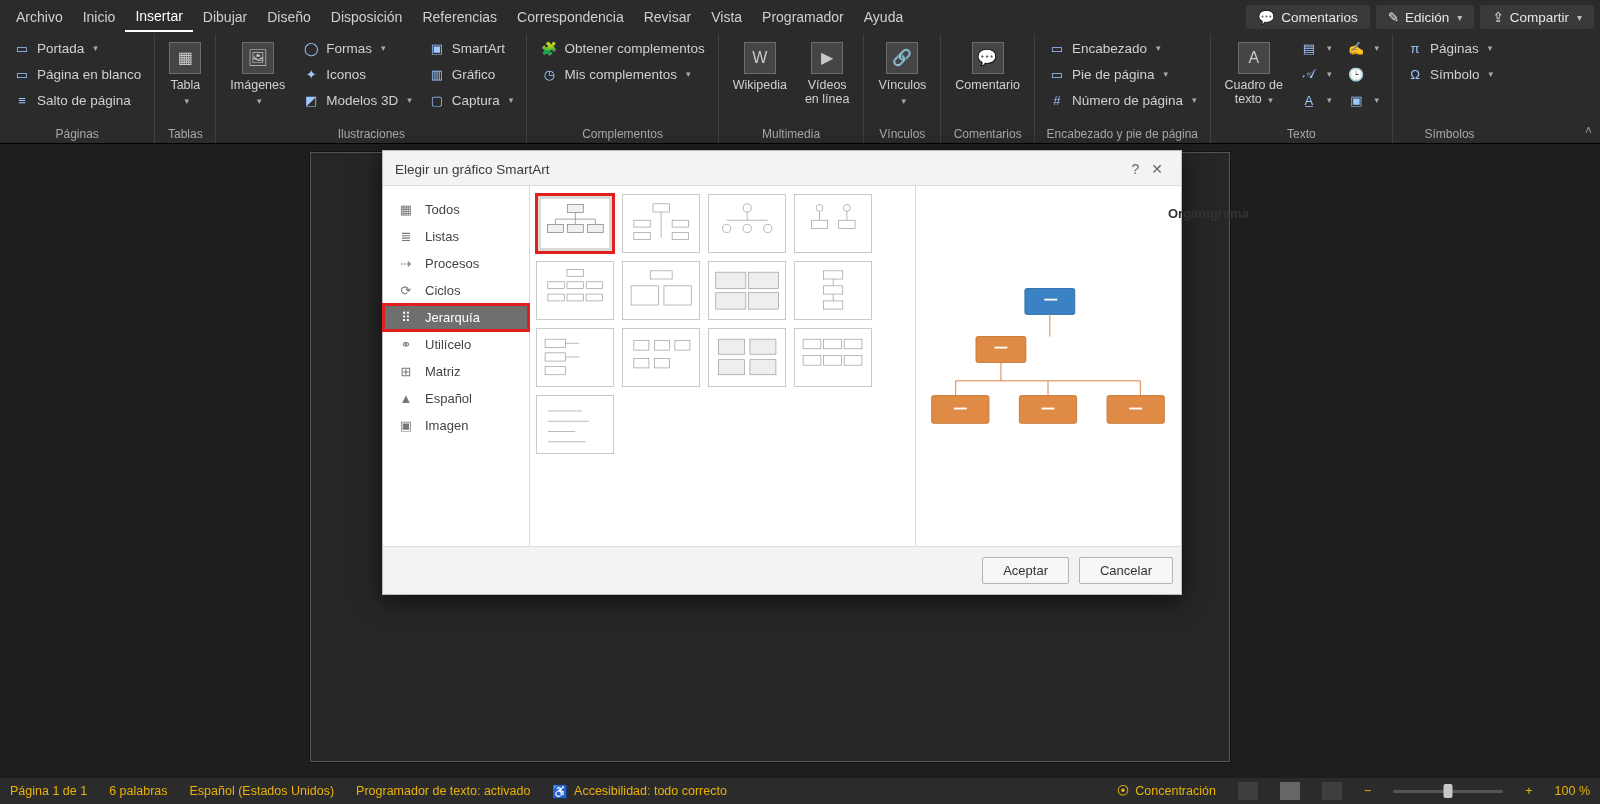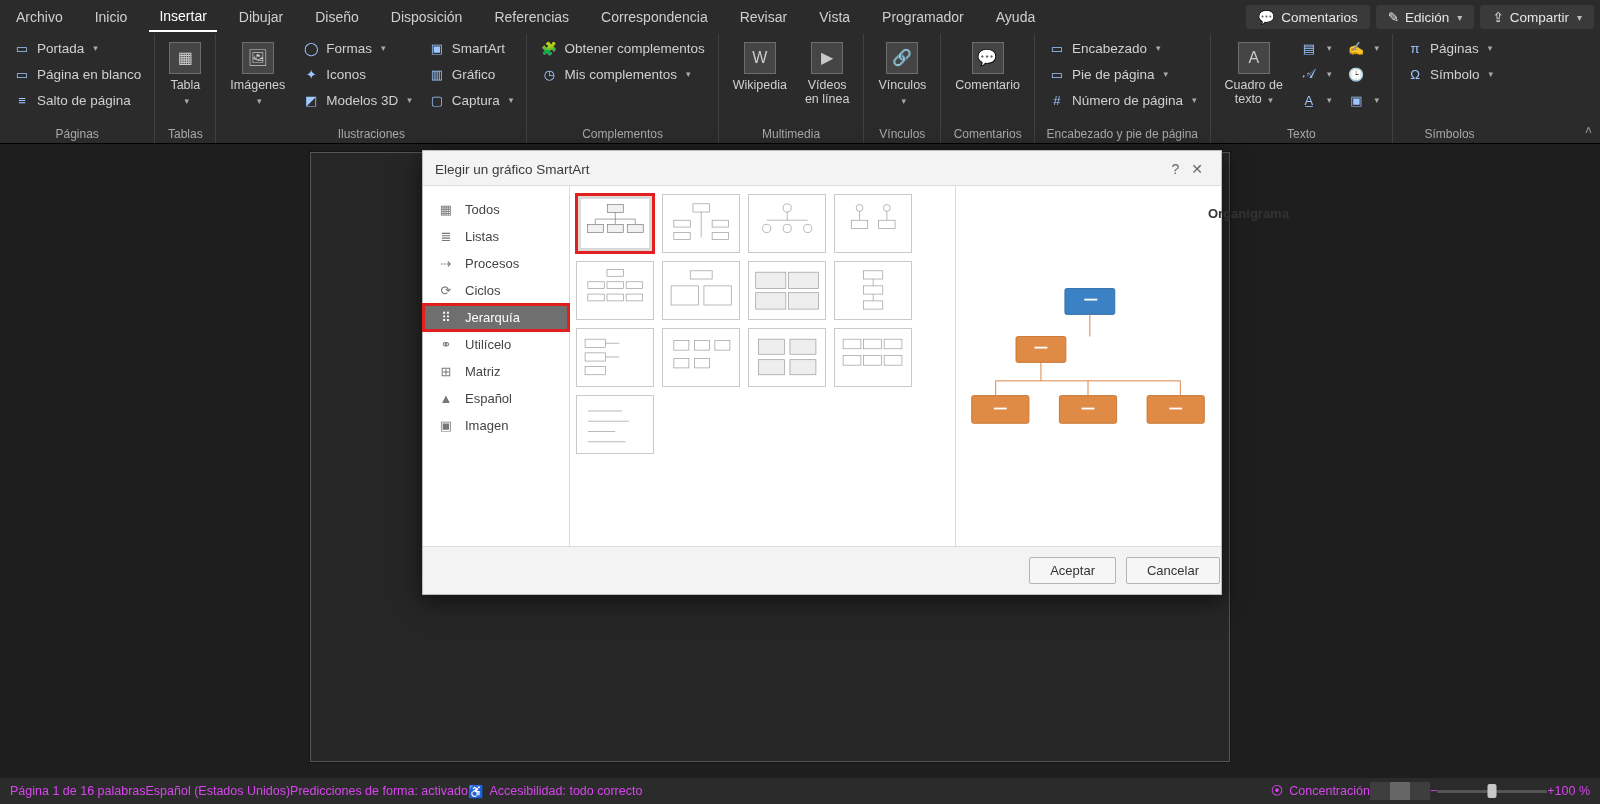--- a/index.html
+++ b/index.html
@@ -13,21 +13,20 @@
     overflow: hidden;
     position: relative;
   }
   
   .tabs {
     display: flex;
     align-items: center;
     height: 34px;
     background: #2b2b2b;
     padding: 0 6px;
-    gap: 12px;
   }
   .tab {
     padding: 6px 10px;
     color: #cfcfcf;
     cursor: default;
     font-size: 14px;
   }
   .tab.active { color: #fff; border-bottom: 2px solid #fff; }
   .tabs .spacer { flex: 1; }
   .right-actions { display: flex; gap: 0; align-items: center; }
@@ -122,21 +121,20 @@
     position: absolute;
     left: 382px;
     top: 150px;
     width: 800px;
     height: 445px;
     background: #f3f3f3;
     border: 1px solid #bababa;
     box-shadow: 0 6px 22px rgba(0,0,0,.6);
     display: flex;
     flex-direction: column;
-    margin-left: 40px;
   }
   .dlg-title {
     display: flex;
     align-items: center;
     padding: 8px 12px 6px 12px;
     color: #3a3a3a;
     font-size: 13.5px;
   }
   .dlg-title .spacer { flex: 1; }
   .dlg-title .help, .dlg-title .close { color: #666; padding: 2px 6px; font-size: 14px; }
@@ -208,42 +206,43 @@
     color: #6b6b6b;
     border: 1px solid #d2d2d2;
     padding: 8px 10px;
     line-height: 1.35;
     height: 112px;
     overflow: hidden;
   }
   .dlg-footer {
     display: flex;
     justify-content: flex-end;
-    padding: 10px 1px;
+    padding: 10px 8px;
     gap: 10px;
   }
   .dlg-btn {
     border: 1px solid #b4b4b4;
     background: #f6f6f6;
     color: #333;
     padding: 5px 20px;
     font-size: 13px;
     border-radius: 2px;
   }
   
   .status {
     position: absolute;
     left: 0; right: 0; bottom: 0;
     height: 26px;
     background: #2b2b2b;
     display: flex;
     align-items: center;
+    gap: 22px;
     padding: 0 10px;
     font-size: 12.5px;
-    color: #d946ef;
+    color: #eab308;
   }
   .status .spacer { flex: 1; }
   .status-item { display: flex; align-items: center; gap: 6px; }
   .zoom-track {
     width: 110px; height: 3px; background: #555; position: relative; border-radius: 2px;
   }
   .zoom-thumb {
     position: absolute; left: 50%; top: 50%; transform: translate(-50%,-50%);
     width: 9px; height: 14px; background: #c8c8c8; border-radius: 2px;
   }
@@ -704,21 +703,21 @@
   <div class="dlg-footer">
     <button class="dlg-btn">Aceptar</button>
     <button class="dlg-btn">Cancelar</button>
   </div>
 </div>
 
 <div class="status">
   <div class="status-item">Página 1 de 1</div>
   <div class="status-item">6 palabras</div>
   <div class="status-item">Español (Estados Unidos)</div>
-  <div class="status-item">Predicciones de forma: activado</div>
+  <div class="status-item">Programador de texto: activado</div>
   <div class="status-item">
       <span>♿</span>
       <span>Accesibilidad: todo correcto</span>
     </div>
   <div class="spacer"></div>
   <div class="status-item">
       <span>⦿</span>
       <span>Concentración</span>
     </div>
   <span class="view-btn"></span>

